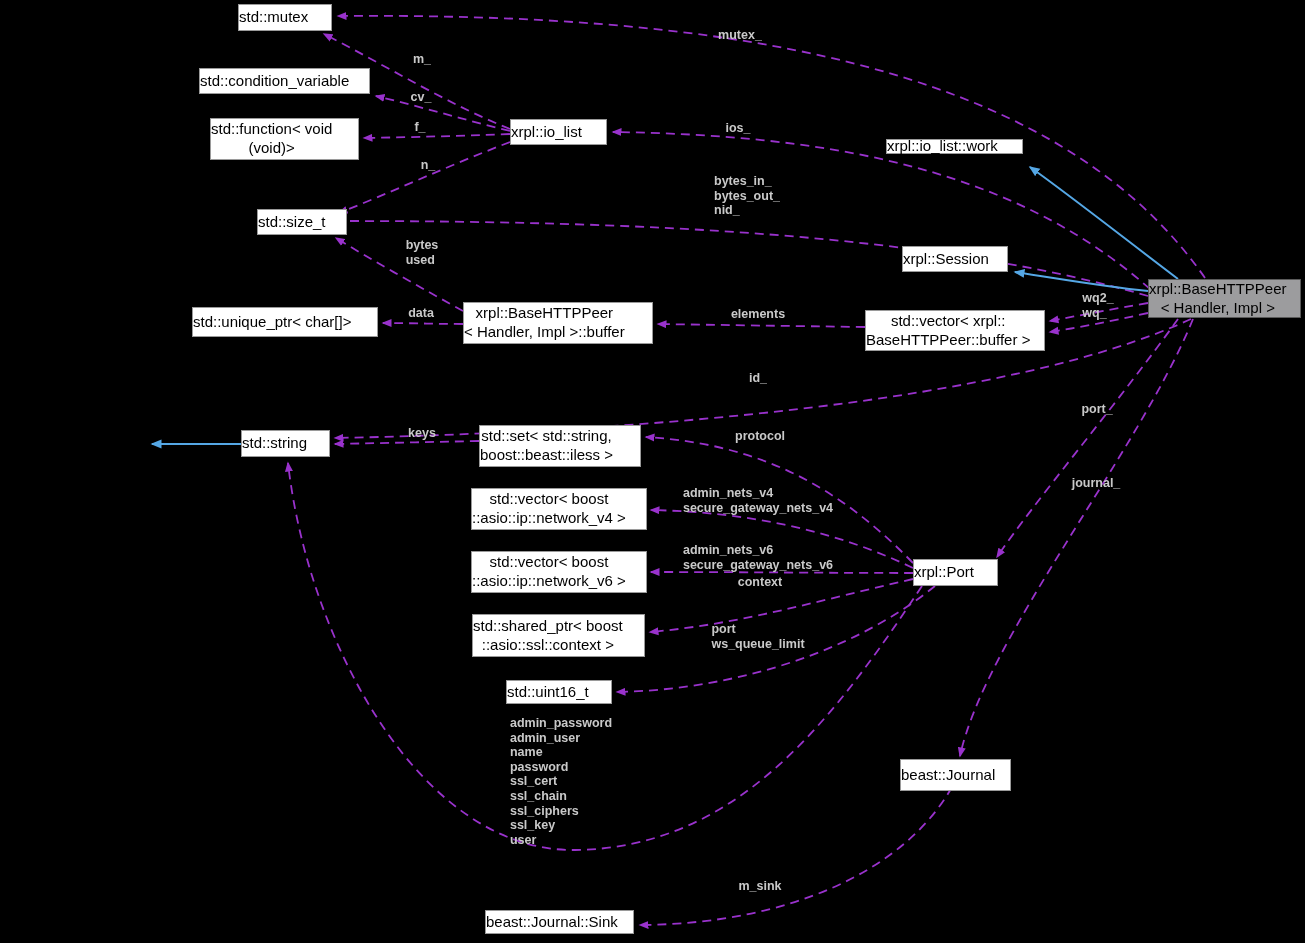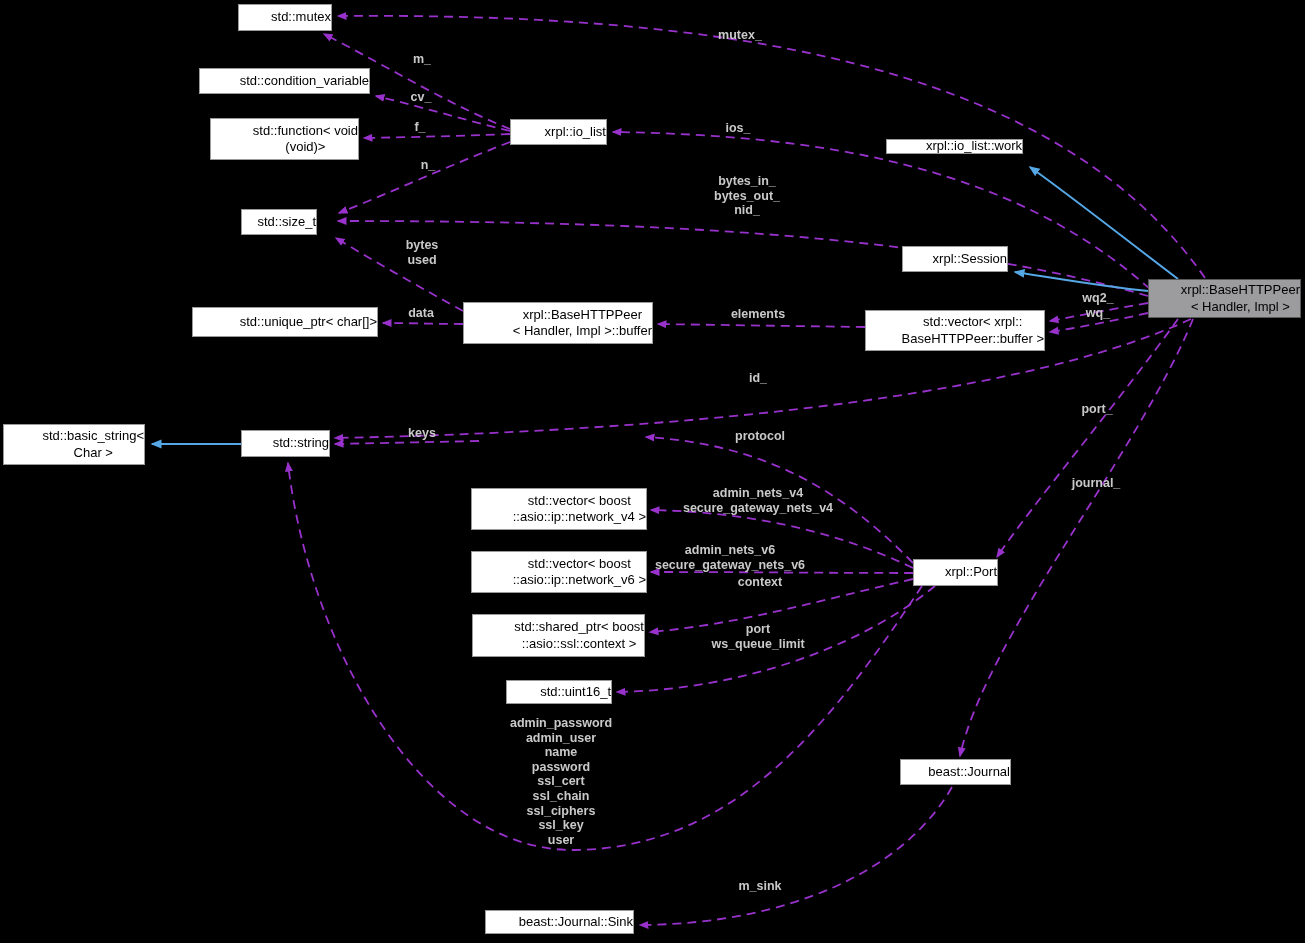--- a/index.html
+++ b/index.html
@@ -1,24 +1,24 @@
 <!DOCTYPE html>
 <html><head>
 <meta charset="utf-8">
 <style>
   html,body{margin:0;padding:0;background:#000;}
   #canvas{position:relative;width:1305px;height:943px;background:#000000;
           font-family:"Liberation Sans", sans-serif;overflow:hidden;}
   #edges{position:absolute;left:0;top:0;width:1305px;height:943px;}
   .node{position:absolute;box-sizing:border-box;background:#ffffff;border:1.5px solid #9a9a9a;
-        color:#000;display:flex;align-items:center;justify-content:flex-end;text-align:center;
-        font-size:13px;line-height:1.25;white-space:pre-line;z-index:2;cursor:pointer;}
+        color:#000;display:flex;align-items:center;justify-content:flex-start;text-align:center;
+        font-size:15px;line-height:1.25;white-space:pre-line;z-index:2;cursor:pointer;}
   .node.highlight{background:#9c9c9e;border-color:#5a5a5a;}
   .elabel{position:absolute;transform:translateX(-50%);color:#c9c9c9;font-size:12.5px;
-          font-weight:bold;line-height:14.6px;text-align:center;white-space:pre-line;z-index:1;}
+          font-weight:bold;line-height:14.6px;text-align:left;white-space:pre-line;z-index:1;}
 </style>
 </head>
 <body>
 
 <div id="canvas">
 
   <svg id="edges" width="1305" height="943" viewBox="0 0 1305 943">
     <defs>
       <marker id="pa" markerWidth="11" markerHeight="9" refX="8.5" refY="4.5" orient="auto" markerUnits="userSpaceOnUse">
         <polygon points="0,0.5 10,4.5 0,8.5" fill="#9932cc"></polygon>
@@ -57,42 +57,42 @@
       <path d="M1148,291 C1100,286 1062,279 1015,272" marker-end="url(#ba)"></path>
       <path d="M1178,279 C1120,235 1072,197 1030,167" marker-end="url(#ba)"></path>
     </g>
   </svg>
 
   <div class="node" style="left:238px;top:4px;width:94px;height:27px"><span>std::mutex</span></div>
   <div class="node" style="left:199px;top:68px;width:171px;height:26px"><span>std::condition_variable</span></div>
   <div class="node" style="left:210px;top:118px;width:149px;height:42px"><span>std::function&lt; void
 (void)&gt;</span></div>
   <div class="node" style="left:510px;top:119px;width:97px;height:26px"><span>xrpl::io_list</span></div>
-  <div class="node" style="left:241px;top:209px;width:76px;height:26px"><span>std::size_t</span></div>
+  <div class="node" style="left:257px;top:209px;width:90px;height:26px"><span>std::size_t</span></div>
   <div class="node" style="left:192px;top:307px;width:186px;height:30px"><span>std::unique_ptr&lt; char[]&gt;</span></div>
   <div class="node" style="left:463px;top:302px;width:190px;height:42px"><span>xrpl::BaseHTTPPeer
 &lt; Handler, Impl &gt;::buffer</span></div>
   <div class="node" style="left:886px;top:139px;width:137px;height:15px"><span>xrpl::io_list::work</span></div>
   <div class="node" style="left:902px;top:246px;width:106px;height:26px"><span>xrpl::Session</span></div>
   <div class="node" style="left:865px;top:310px;width:180px;height:41px"><span>std::vector&lt; xrpl::
 BaseHTTPPeer::buffer &gt;</span></div>
   <div class="node highlight" style="left:1148px;top:279px;width:153px;height:39px"><span>xrpl::BaseHTTPPeer
 &lt; Handler, Impl &gt;</span></div>
-  <div class="node" style="left:3px;top:424px;width:142px;height:41px"><span>std::basic_string&lt;
-Char &gt;</span></div>
   <div class="node" style="left:241px;top:430px;width:89px;height:27px"><span>std::string</span></div>
+  <div class="node" style="left:479px;top:425px;width:162px;height:42px"><span>std::set&lt; std::string,
+boost::beast::iless &gt;</span></div>
   <div class="node" style="left:471px;top:488px;width:176px;height:42px"><span>std::vector&lt; boost
 ::asio::ip::network_v4 &gt;</span></div>
   <div class="node" style="left:471px;top:551px;width:176px;height:42px"><span>std::vector&lt; boost
 ::asio::ip::network_v6 &gt;</span></div>
   <div class="node" style="left:472px;top:614px;width:173px;height:43px"><span>std::shared_ptr&lt; boost
 ::asio::ssl::context &gt;</span></div>
   <div class="node" style="left:506px;top:680px;width:106px;height:24px"><span>std::uint16_t</span></div>
   <div class="node" style="left:913px;top:559px;width:85px;height:27px"><span>xrpl::Port</span></div>
-  <div class="node" style="left:900px;top:759px;width:111px;height:26px"><span>beast::Journal</span></div>
+  <div class="node" style="left:900px;top:759px;width:111px;height:32px"><span>beast::Journal</span></div>
   <div class="node" style="left:485px;top:910px;width:149px;height:24px"><span>beast::Journal::Sink</span></div>
 
   <div class="elabel" style="left:422px;top:52px">m_</div>
   <div class="elabel" style="left:421px;top:90px">cv_</div>
   <div class="elabel" style="left:420px;top:120px">f_</div>
   <div class="elabel" style="left:428px;top:158px">n_</div>
   <div class="elabel" style="left:740px;top:28px">mutex_</div>
   <div class="elabel" style="left:738px;top:121px">ios_</div>
   <div class="elabel" style="left:747px;top:174px">bytes_in_
 bytes_out_
@@ -101,21 +101,21 @@
 used</div>
   <div class="elabel" style="left:421px;top:306px">data</div>
   <div class="elabel" style="left:758px;top:307px">elements</div>
   <div class="elabel" style="left:758px;top:371px">id_</div>
   <div class="elabel" style="left:1098px;top:291px">wq2_
 wq_</div>
   <div class="elabel" style="left:422px;top:426px">keys</div>
   <div class="elabel" style="left:760px;top:429px">protocol</div>
   <div class="elabel" style="left:758px;top:486px">admin_nets_v4
 secure_gateway_nets_v4</div>
-  <div class="elabel" style="left:730px;top:543px">admin_nets_v6
+  <div class="elabel" style="left:758px;top:543px">admin_nets_v6
 secure_gateway_nets_v6</div>
   <div class="elabel" style="left:760px;top:575px">context</div>
   <div class="elabel" style="left:758px;top:622px">port
 ws_queue_limit</div>
   <div class="elabel" style="left:561px;top:716px">admin_password
 admin_user
 name
 password
 ssl_cert
 ssl_chain

